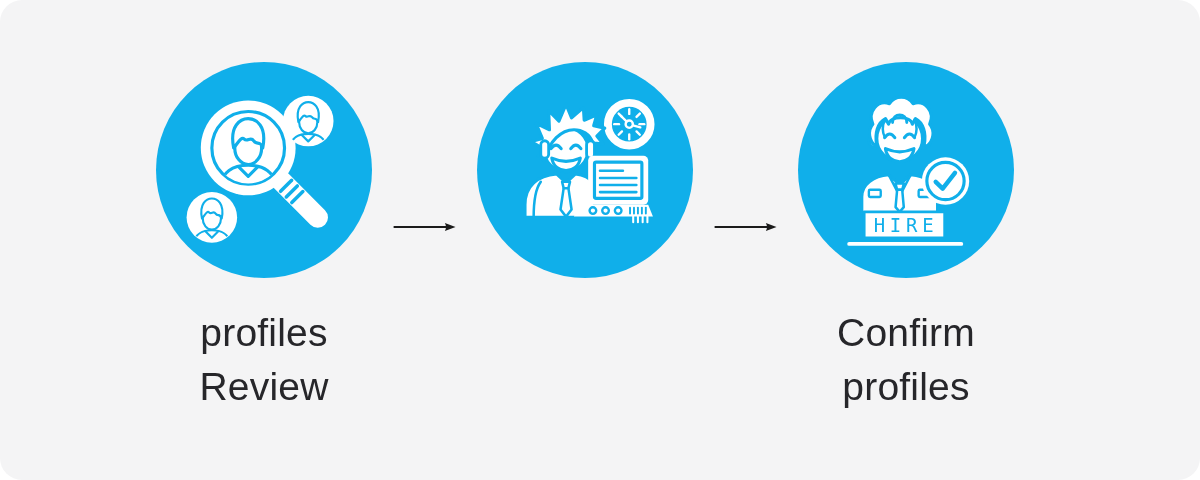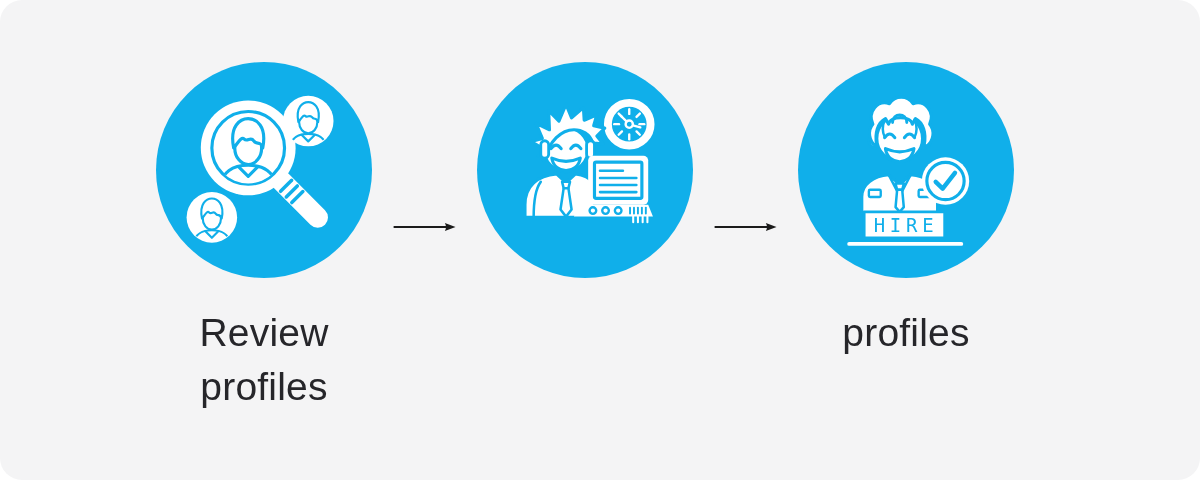--- a/index.html
+++ b/index.html
@@ -95,22 +95,22 @@
           </g>
           <g>
             <circle class="wf" cx="17" cy="80" r="16"></circle>
             <g clip-path="url(#clip-bl)">
                 <use href="#bust" transform="translate(17,82) scale(0.68)"></use>
               </g>
           </g>
         </svg>
       </div>
       <div class="label">
+        <div>profiles</div>
         <div>Review</div>
-        <div>profiles</div>
       </div>
     </div>
 
     <div class="arrow">
       <svg viewBox="0 0 66 14" aria-hidden="true">
         <line class="arrow-line" x1="1.5" y1="7" x2="56" y2="7"></line>
         <path class="arrow-head" d="M 53.5,2.8 L 64.5,7 L 53.5,11.2 Q 55.8,7 53.5,2.8 Z"></path>
       </svg>
     </div>
 
@@ -214,18 +214,19 @@
             <path class="b sw28" d="M 68.8,57.5 L 73.2,61.8 L 81,51.8"></path>
           </g>
           <g>
             <rect class="bf sw18" x="23.5" y="76.5" width="51" height="16.5"></rect>
             <text class="sign-text" x="50" y="89.3" text-anchor="middle">HIRE</text>
             <line class="w sw24" x1="14" y1="96.8" x2="85" y2="96.8"></line>
           </g>
         </svg>
       </div>
       <div class="label">
+        <div>Confirm</div>
         <div>profiles</div>
       </div>
     </div>
 
   </div>
 </div>
 
 </body></html>

